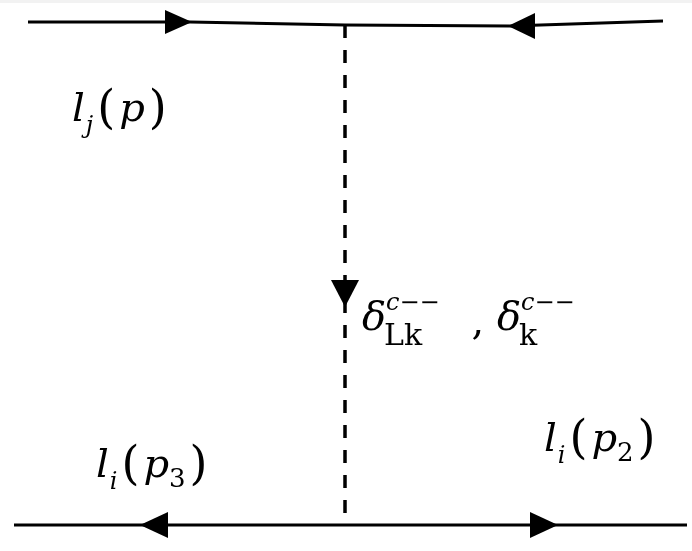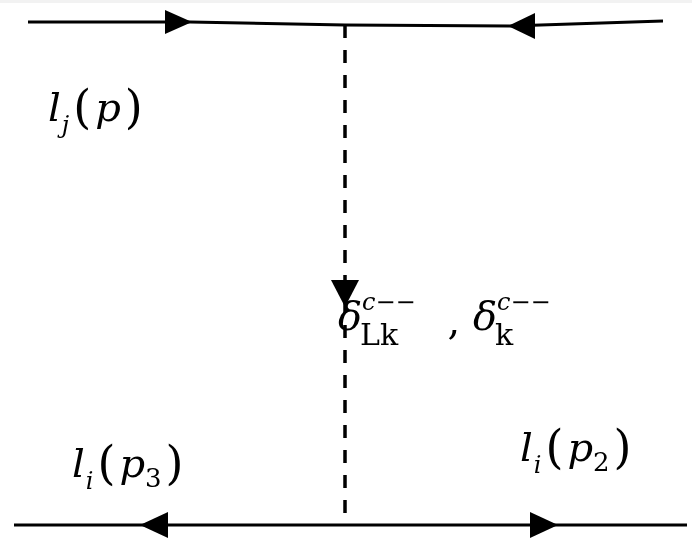--- a/index.html
+++ b/index.html
@@ -2,21 +2,21 @@
 <html><head>
 <meta charset="utf-8">
 <style>
   html, body { margin: 0; padding: 0; background: #ffffff; }
   body { width: 692px; height: 551px; position: relative; overflow: hidden; }
   .frame { position: absolute; left: 0; top: 0; width: 692px; height: 551px; }
   .topstrip { position: absolute; left: 0; top: 0; width: 692px; height: 3px; background: #f2f2f2; }
   svg.diagram { position: absolute; left: 0; top: 0; }
   .label { position: absolute; font-family: "DejaVu Serif", "Liberation Serif", serif; color: #000; white-space: nowrap; line-height: 1; }
   .it { font-style: italic; }
-  .big { font-size: 40px; }
+  .big { font-size: 40px; margin-left: 24px; }
   .sub { font-size: 24px; position: relative; top: 12px; margin-left: 1px; }
   .paren { font-style: normal; font-size: 46px; font-weight: 300; margin: 0 4px; position: relative; top: 2px; }
   .subnum { font-size: 26px; font-style: normal; position: relative; top: 10px; }
   .delta-wrap { display: inline-block; position: relative; }
   .delta-sub { position: absolute; left: 22px; top: 24px; font-size: 30px; }
   .delta-sup { position: absolute; left: 24px; top: -6px; font-size: 24px; }
 </style>
 </head>
 <body>
 
@@ -59,16 +59,16 @@
       <span class="it">δ</span>
       <span class="delta-sup it">c−−</span>
       <span class="delta-sub">k</span>
     </span>
   </div>
 
   <div class="label big" style="left:72px; top:438px;">
     <span class="it">l</span><span class="it sub">i</span><span class="paren">(</span><span class="it">p</span><span class="subnum">3</span><span class="paren">)</span>
   </div>
 
-  <div class="label big" style="left:520px; top:422px;">
+  <div class="label big" style="left:520px; top:412px;">
     <span class="it">l</span><span class="it sub">i</span><span class="paren">(</span><span class="it">p</span><span class="subnum">2</span><span class="paren">)</span>
   </div>
 </div>
 
 </body></html>

